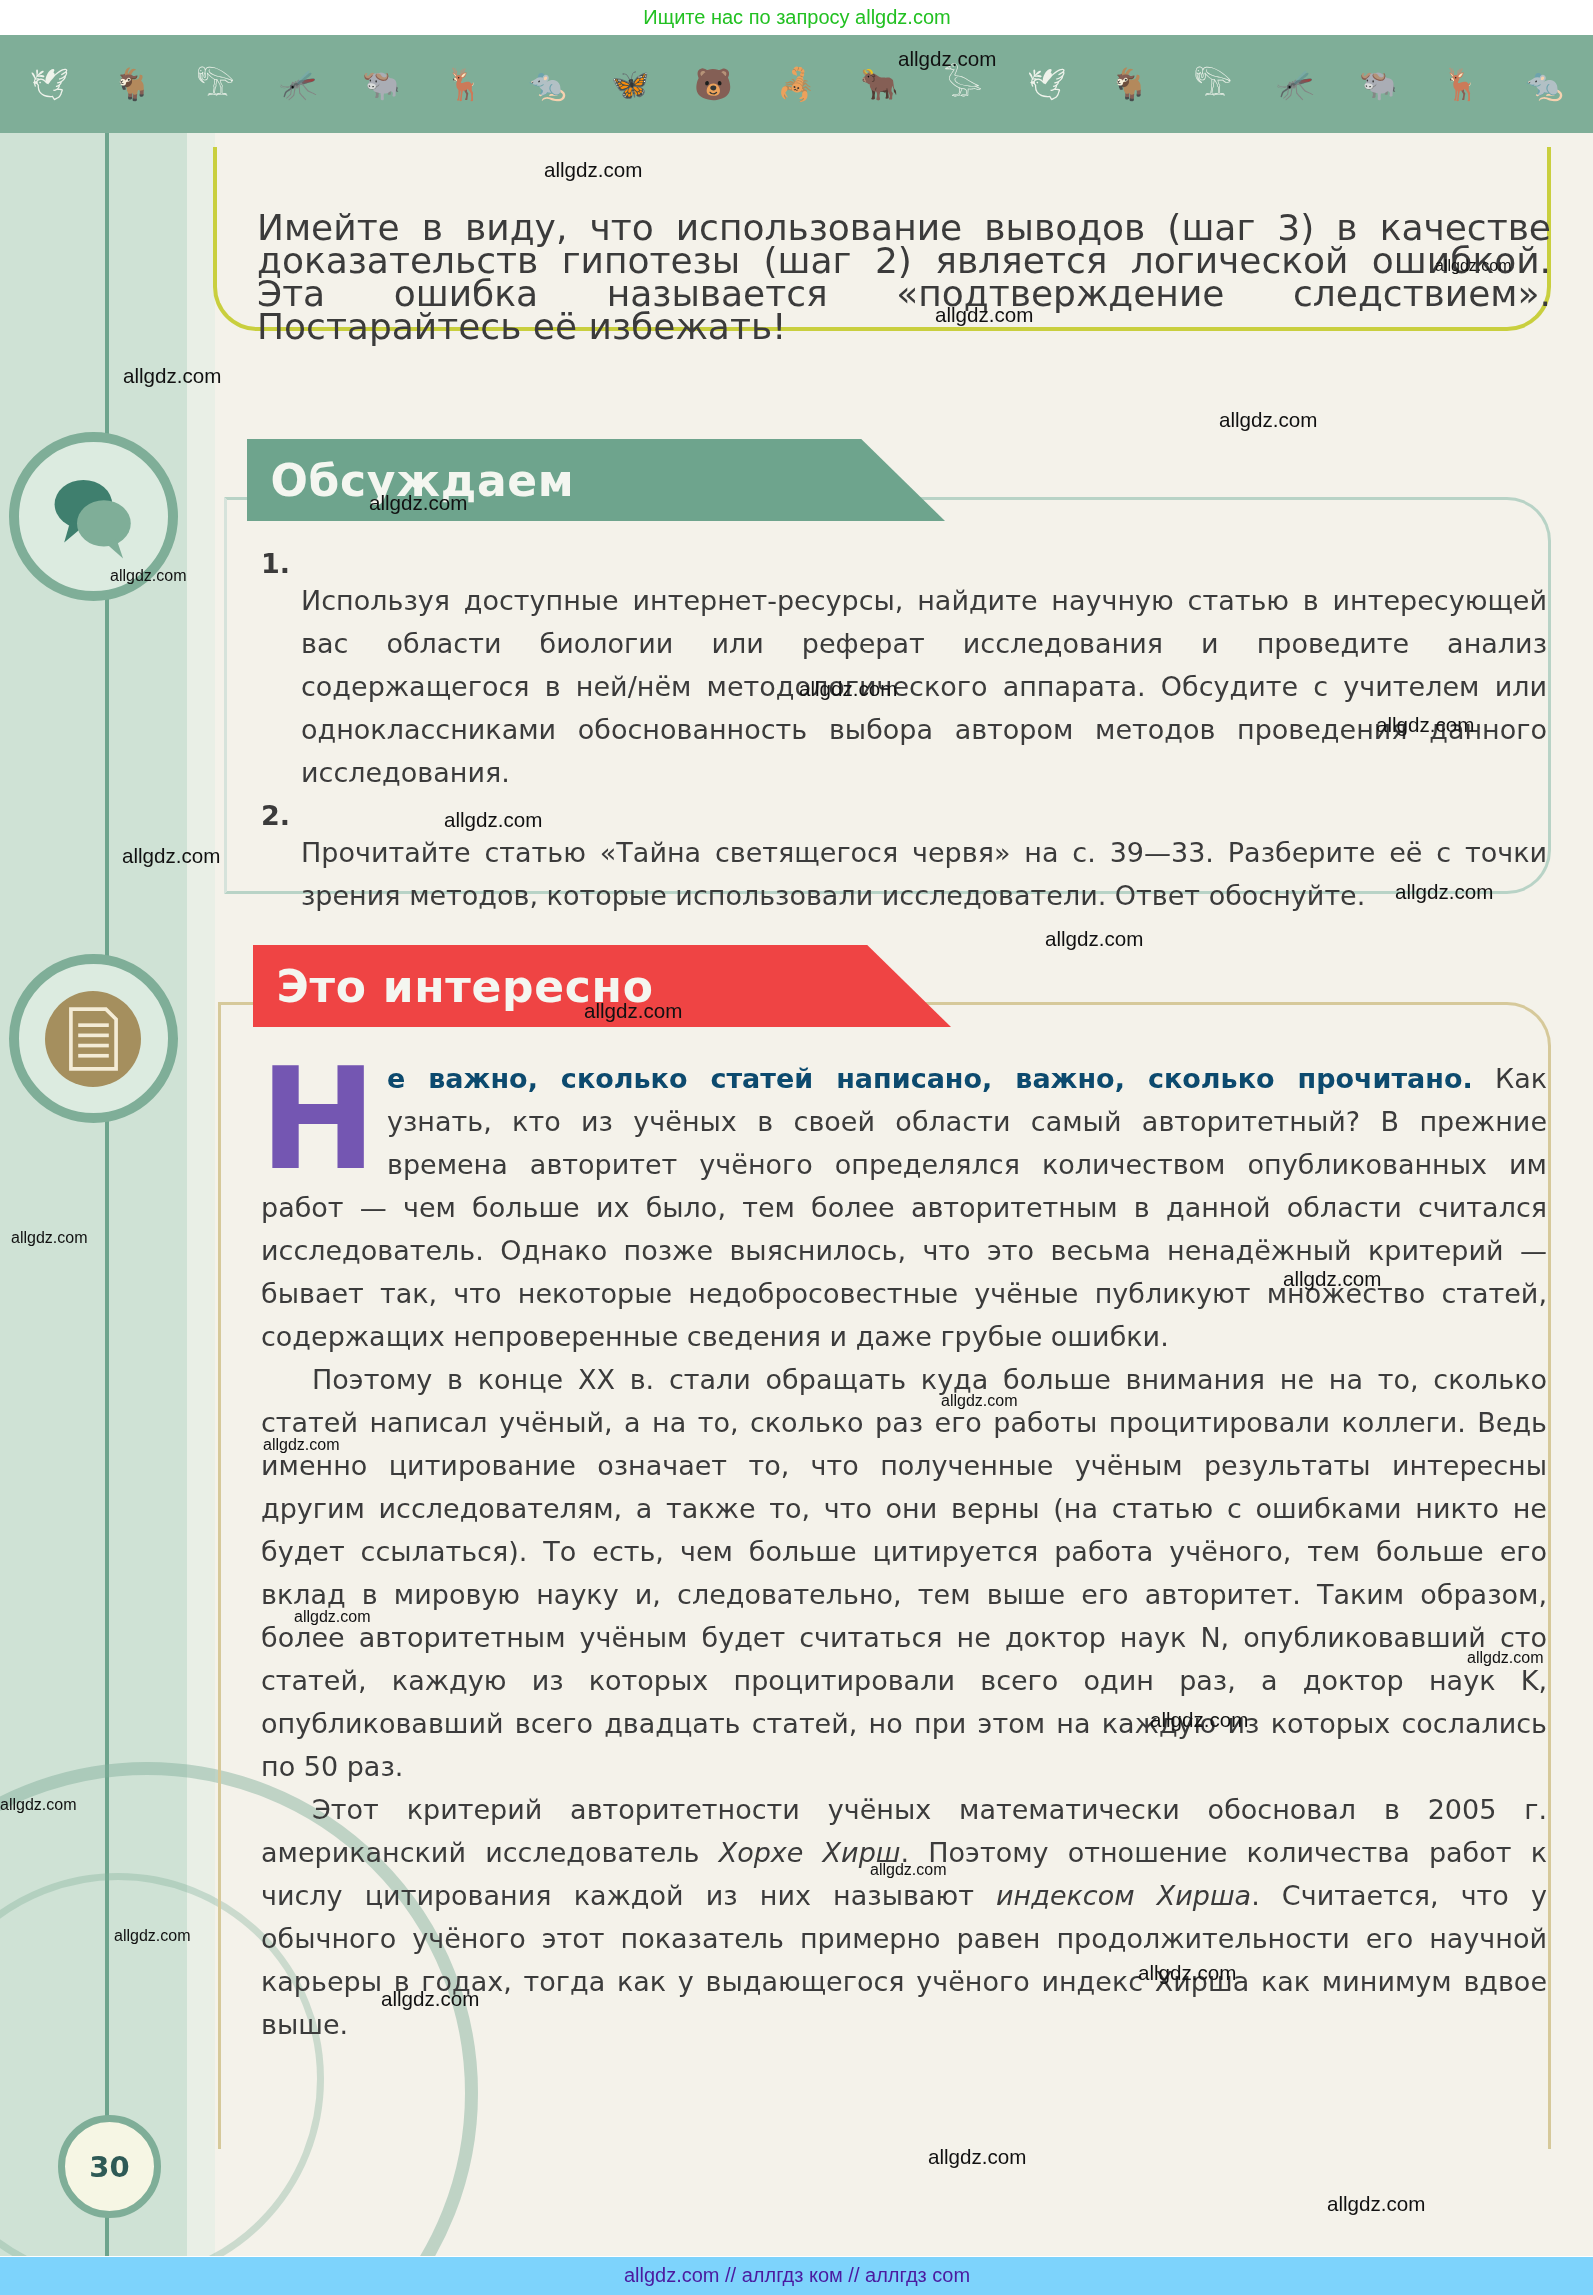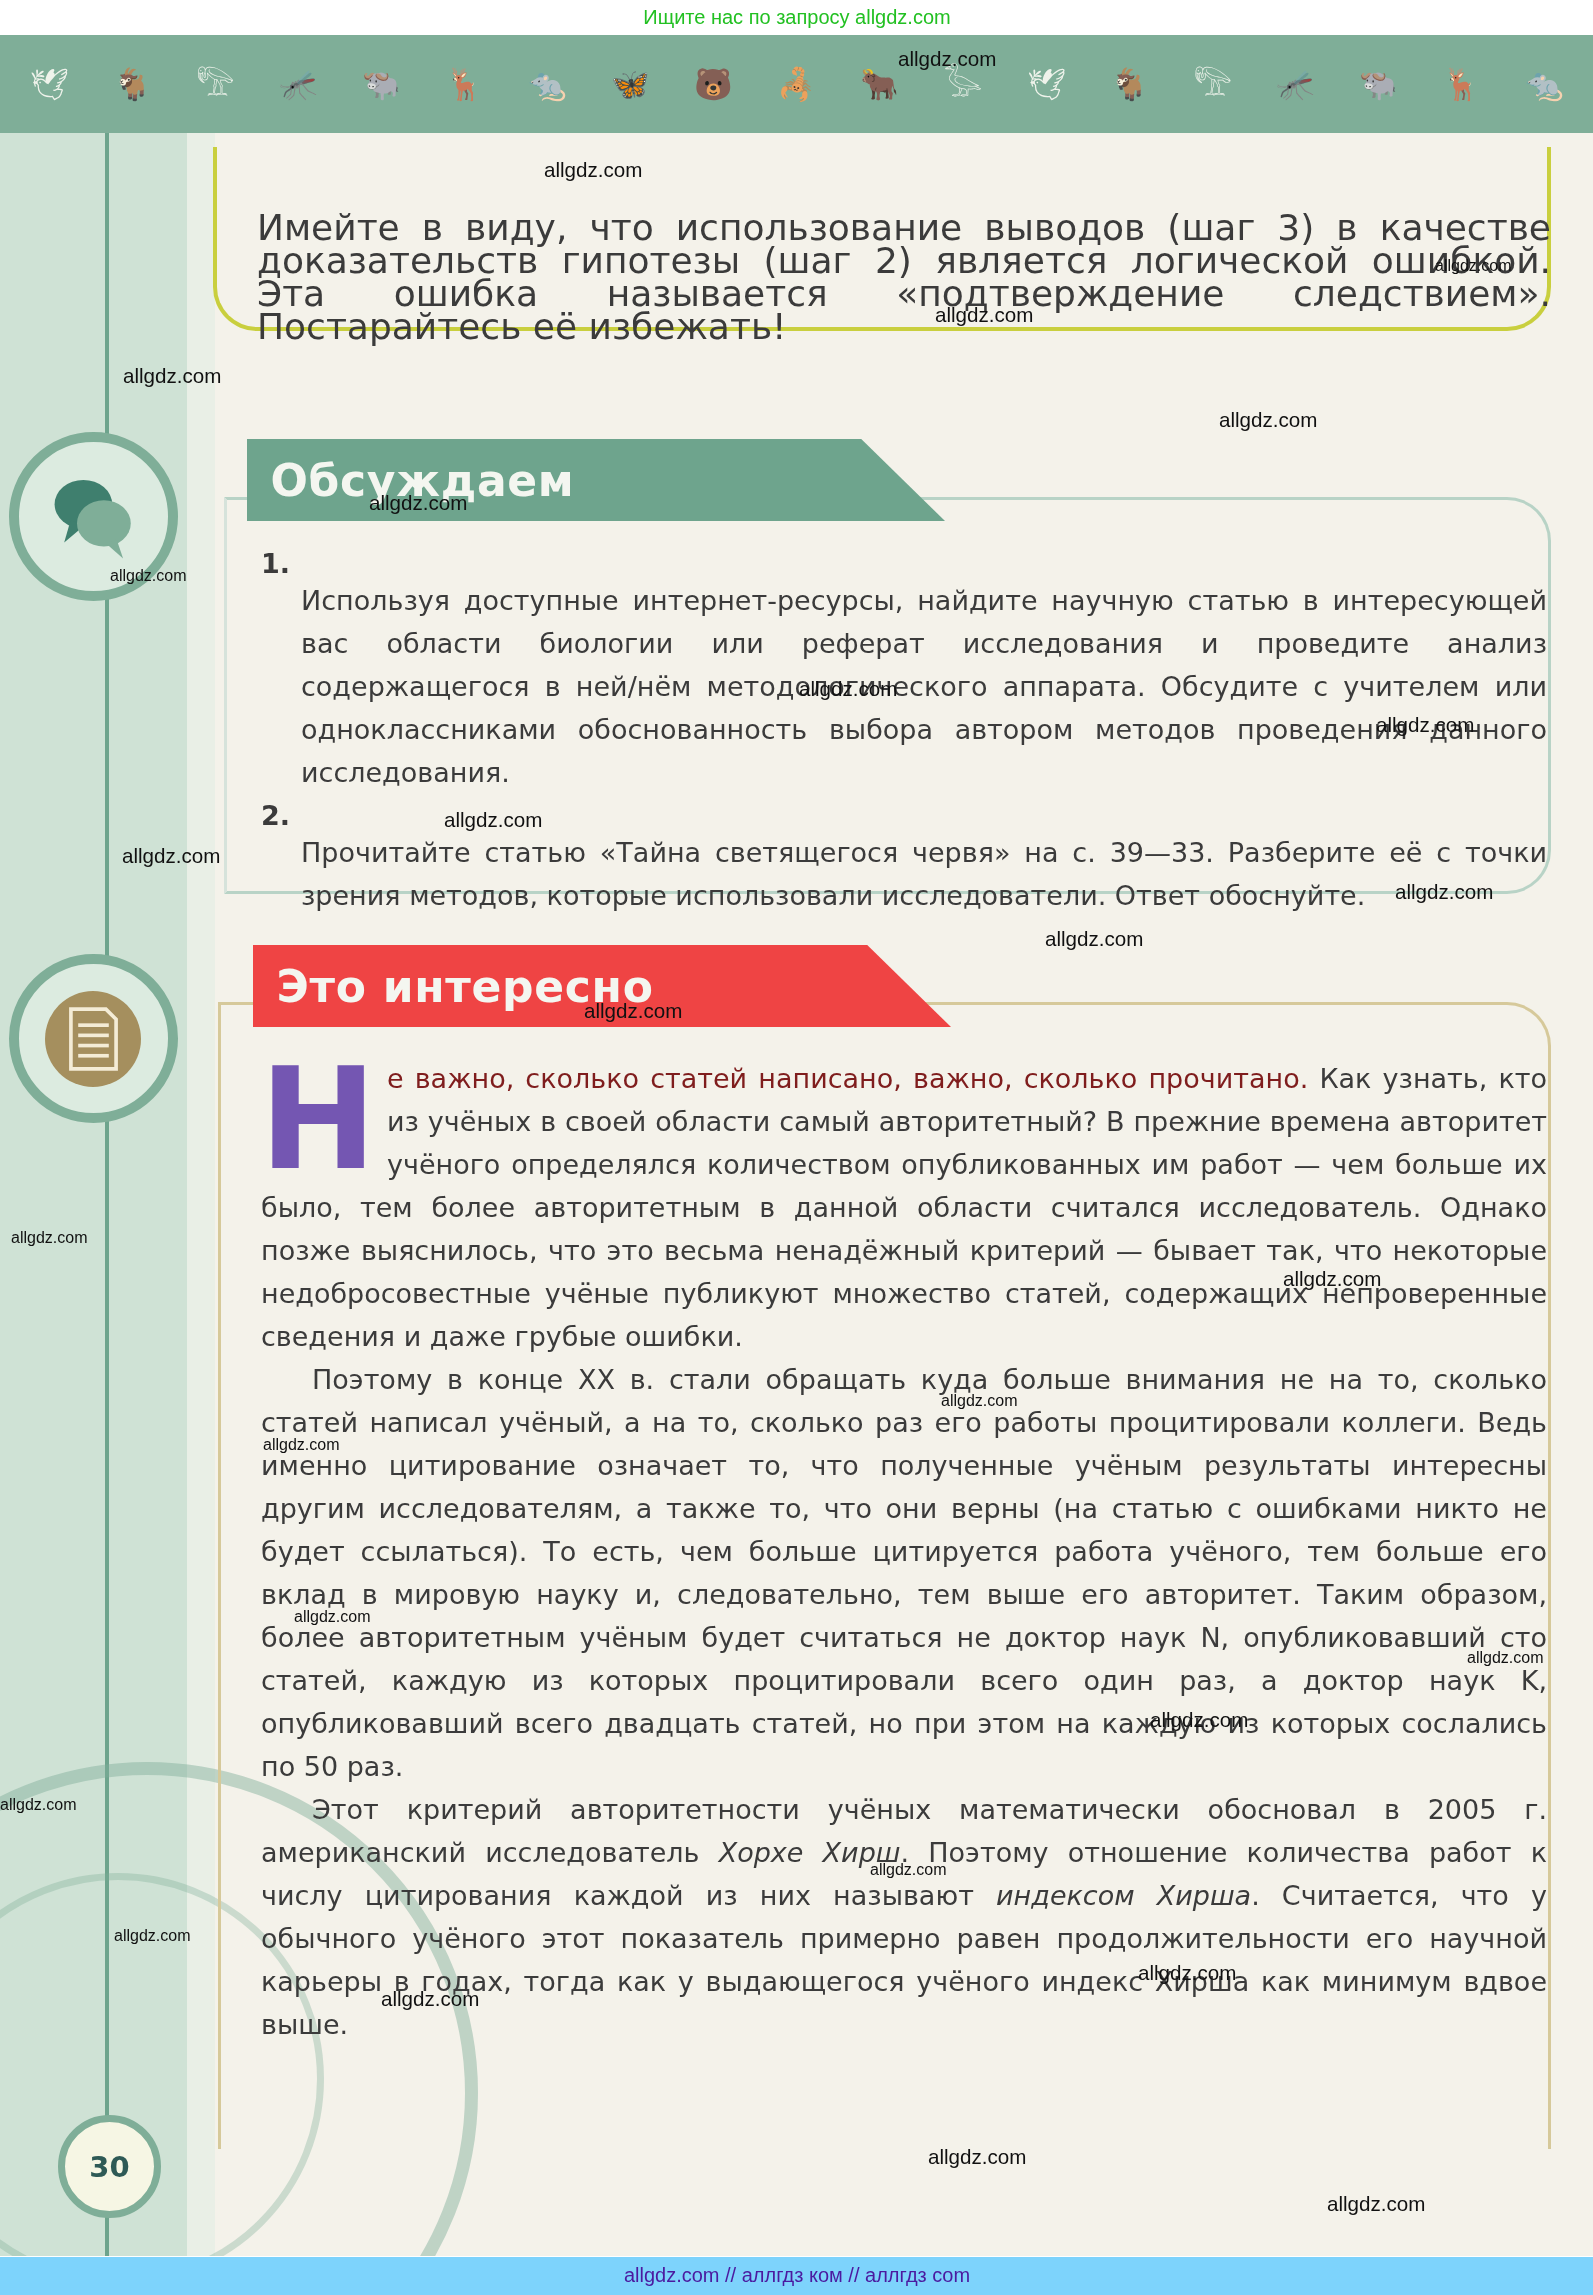--- a/index.html
+++ b/index.html
@@ -44,21 +44,21 @@
 
   .list { position: absolute; left: 261px; top: 507px; width: 1286px; font-size: 27px; line-height: 43px; color: #3b3b3b; }
   .list-item { display: flex; margin-bottom: 0; }
   .list-item .num { width: 40px; flex: 0 0 40px; font-weight: bold; color: #3b3b3b; }
   .list-item .txt { flex: 1; text-align: justify; margin-top: 37px; }
 
   .article { position: absolute; left: 261px; top: 1022px; width: 1286px; font-size: 27px; line-height: 43px; color: #3b3b3b; text-align: justify; }
   .article p { margin: 0; }
   .indent { text-indent: 51px; }
   .dropcap { float: left; font-family: "DejaVu Sans", sans-serif; font-weight: bold; font-size: 140px; line-height: 118px; color: #7456b2; margin: 4.4px 10.3px 0 -1.5px; }
-  .lead { color: #7f1d1d; font-weight: normal; }
+  .lead { color: #0c4a6e; font-weight: bold; }
   .it { font-style: italic; }
   .subhead { color: #7b5ab8; font-weight: bold; }
 
   .wm { position: absolute; font-family: "Liberation Sans", sans-serif; font-size: 20.6px; color: #111; white-space: nowrap; }
   .wm-s { font-size: 16px; }
 
   .bottom-banner { position: absolute; left: 0; top: 2257px; width: 1594px; height: 39px; background: #7dd3fc; text-align: center; }
   .bottom-banner span { font-family: "Liberation Sans", sans-serif; font-size: 20px; color: #4b1aa0; line-height: 37px; }
 </style>
 </head>

